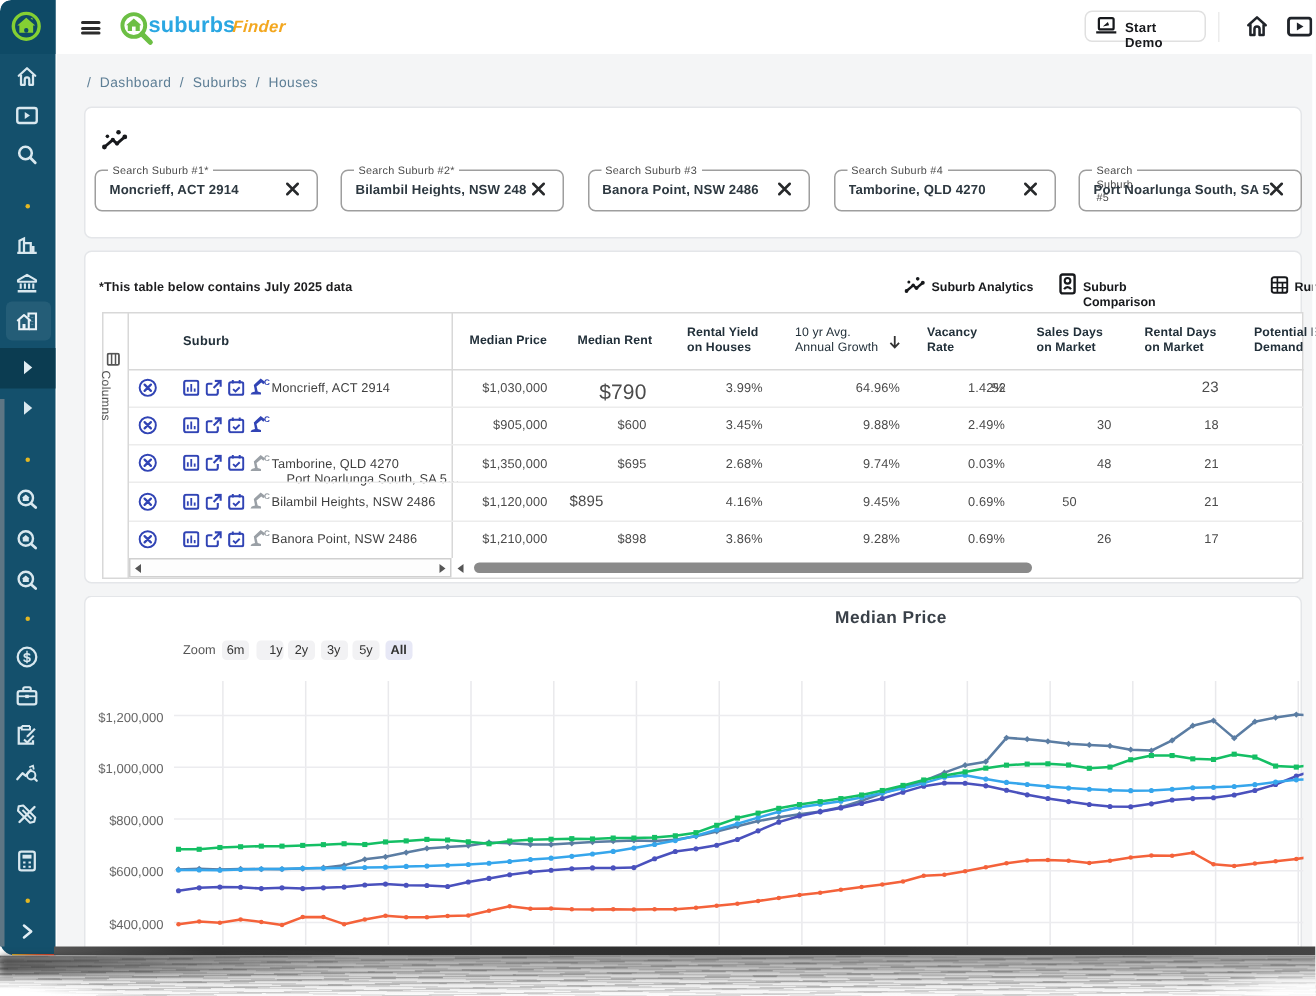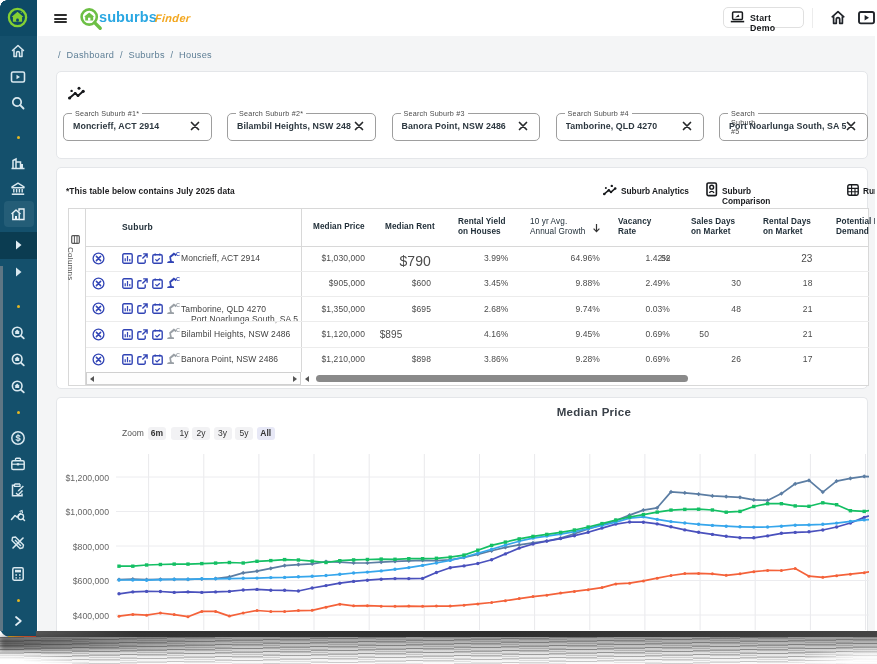--- a/index.html
+++ b/index.html
@@ -250,21 +250,21 @@
     <svg class="abs" style="left:166px; top:328.0px;" width="14" height="12" viewBox="0 0 14 12">
       <path d="M1 11 L8 11 L8 9.6 L5.8 9 L5 5.6 L8.2 3 L9.6 4.2 L10.8 2.6 L7.8 0.4 L3.2 4.6 L4 9 L1.8 9.6 Z" fill="#9aa0a6"></path>
       <text x="10" y="4.4" font-size="5.5" font-weight="bold" fill="#9aa0a6" font-family="Liberation Sans">C</text>
     </svg>
     <div class="abs" style="left:181px; top:329.0px; width:119px; font-size:8.5px; color:#3f3f3f; white-space:nowrap; overflow:hidden; text-overflow:ellipsis; letter-spacing:0.1px;">Bilambil Heights, NSW 2486</div>
     <div class="abs" style="left:285.0px; top:329.0px; width:80px; text-align:right; font-size:8.5px; color:#4b4b4b; letter-spacing:0.1px;">$1,120,000</div>
     <div class="abs" style="left:351.0px; top:329.0px; width:80px; text-align:center; font-size:10px; color:#4b4b4b; letter-spacing:0.1px;">$895</div>
     <div class="abs" style="left:428.5px; top:329.0px; width:80px; text-align:right; font-size:8.5px; color:#4b4b4b; letter-spacing:0.1px;">4.16%</div>
     <div class="abs" style="left:520.0px; top:329.0px; width:80px; text-align:right; font-size:8.5px; color:#4b4b4b; letter-spacing:0.1px;">9.45%</div>
     <div class="abs" style="left:590.0px; top:329.0px; width:80px; text-align:right; font-size:8.5px; color:#4b4b4b; letter-spacing:0.1px;">0.69%</div>
-    <div class="abs" style="left:629px; top:329.0px; width:80px; text-align:right; font-size:8.5px; color:#4b4b4b; letter-spacing:0.1px;padding-left:24px;">50</div>
+    <div class="abs" style="left:661.0px; top:329.0px; width:80px; text-align:center; font-size:8.5px; color:#4b4b4b; letter-spacing:0.1px;padding-left:24px;">50</div>
     <div class="abs" style="left:732.5px; top:329.0px; width:80px; text-align:right; font-size:8.5px; color:#4b4b4b; letter-spacing:0.1px;">21</div>
     <svg class="abs" style="left:92px; top:352.8px;" width="13" height="13" viewBox="0 0 13 13">
       <circle cx="6.5" cy="6.5" r="5.4" fill="none" stroke="#3144b5" stroke-width="1.3"></circle>
       <path d="M4.4 4.4 L8.6 8.6 M8.6 4.4 L4.4 8.6" stroke="#3144b5" stroke-width="1.5" stroke-linecap="round"></path>
     </svg>
     <svg class="abs" style="left:122px; top:353.8px;" width="11" height="11" viewBox="0 0 11 11">
       <rect x="0.8" y="0.8" width="9.4" height="9.4" rx="1.2" fill="none" stroke="#3144b5" stroke-width="1.4"></rect>
       <path d="M3.2 8.2 L3.2 5.2 M5.5 8.2 L5.5 3 M7.8 8.2 L7.8 6" stroke="#3144b5" stroke-width="1.2"></path>
     </svg>
     <svg class="abs" style="left:137px; top:353.8px;" width="11" height="11" viewBox="0 0 11 11">
@@ -291,21 +291,21 @@
     <div class="abs" style="left:86px; top:372px; width:215px; height:13px; border:1px solid #d0d0d0; background:#fdfdfd;"></div>
     <div class="abs" style="left:90px; top:375.5px; width:0; height:0; border-top:3.5px solid transparent; border-bottom:3.5px solid transparent; border-right:4.5px solid #555;"></div>
     <div class="abs" style="left:293px; top:375.5px; width:0; height:0; border-top:3.5px solid transparent; border-bottom:3.5px solid transparent; border-left:4.5px solid #555;"></div>
     <div class="abs" style="left:305px; top:375.5px; width:0; height:0; border-top:3.5px solid transparent; border-bottom:3.5px solid transparent; border-right:4.5px solid #555;"></div>
     <div class="abs" style="left:316px; top:374.5px; width:372px; height:7px; background:#8a8a8a; border-radius:4px;"></div>
 
   <div class="card" style="left:56px; top:397px; width:812px; height:240px; border-bottom:none;"></div>
   <div class="abs" style="left:524px; top:406px; width:140px; text-align:center; font-size:11.5px; font-weight:bold; color:#3a4149; letter-spacing:0.3px;">Median Price</div>
 
   <div class="abs" style="left:122px; top:428px; font-size:8.5px; color:#555;">Zoom</div>
-  <div class="abs" style="left:148px; top:426.5px; width:18px; height:13px; background:#f2f2f4; border-radius:3px; text-align:center; font-size:8.5px; font-weight:bold; color:#333; line-height:13px;">6m</div>
+  <div class="abs" style="left:148px; top:426.5px; width:18px; height:13px; background:#f2f2f4; border-radius:3px; text-align:center; font-size:8.5px; font-weight:normal; color:#333; line-height:13px;">6m</div>
     <div class="abs" style="left:170.5px; top:426.5px; width:18px; height:13px; background:#f2f2f4; border-radius:3px; text-align:right; font-size:8.5px; font-weight:normal; color:#333; line-height:13px;">1y</div>
     <div class="abs" style="left:192px; top:426.5px; width:18px; height:13px; background:#f2f2f4; border-radius:3px; text-align:center; font-size:8.5px; font-weight:normal; color:#333; line-height:13px;">2y</div>
     <div class="abs" style="left:213.5px; top:426.5px; width:18px; height:13px; background:#f2f2f4; border-radius:3px; text-align:center; font-size:8.5px; font-weight:normal; color:#333; line-height:13px;">3y</div>
     <div class="abs" style="left:235px; top:426.5px; width:18px; height:13px; background:#f2f2f4; border-radius:3px; text-align:center; font-size:8.5px; font-weight:normal; color:#333; line-height:13px;">5y</div>
     <div class="abs" style="left:256.5px; top:426.5px; width:18.5px; height:13px; background:#e7e8f6; border-radius:3px; text-align:center; font-size:8.5px; font-weight:bold; color:#333; line-height:13px;">All</div>
 
   <div class="abs" style="left:49px; top:472.5px; width:60px; text-align:right; font-size:8.7px; color:#666;">$1,200,000</div>
     <div class="abs" style="left:49px; top:507.0px; width:60px; text-align:right; font-size:8.7px; color:#666;">$1,000,000</div>
     <div class="abs" style="left:49px; top:541.5px; width:60px; text-align:right; font-size:8.7px; color:#666;">$800,000</div>
     <div class="abs" style="left:49px; top:576.0px; width:60px; text-align:right; font-size:8.7px; color:#666;">$600,000</div>

